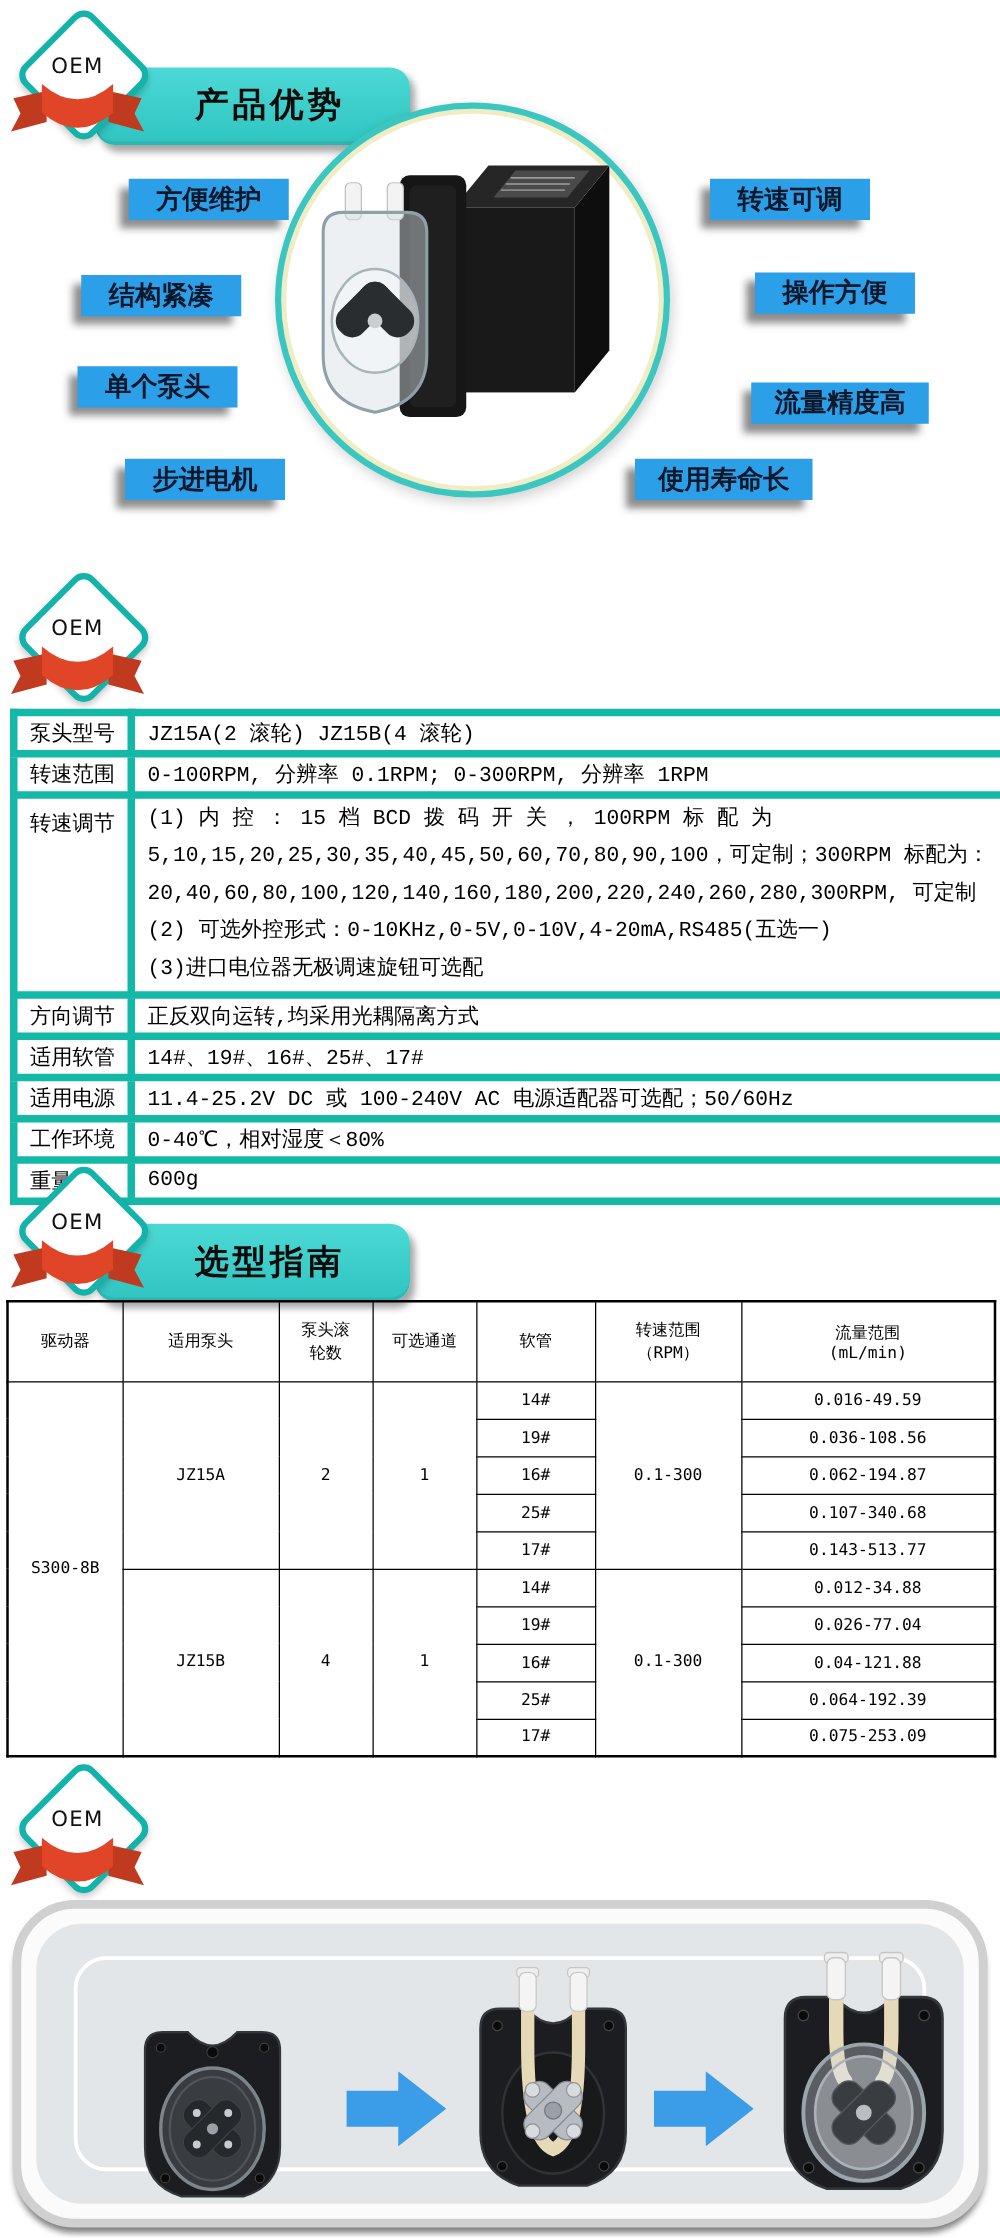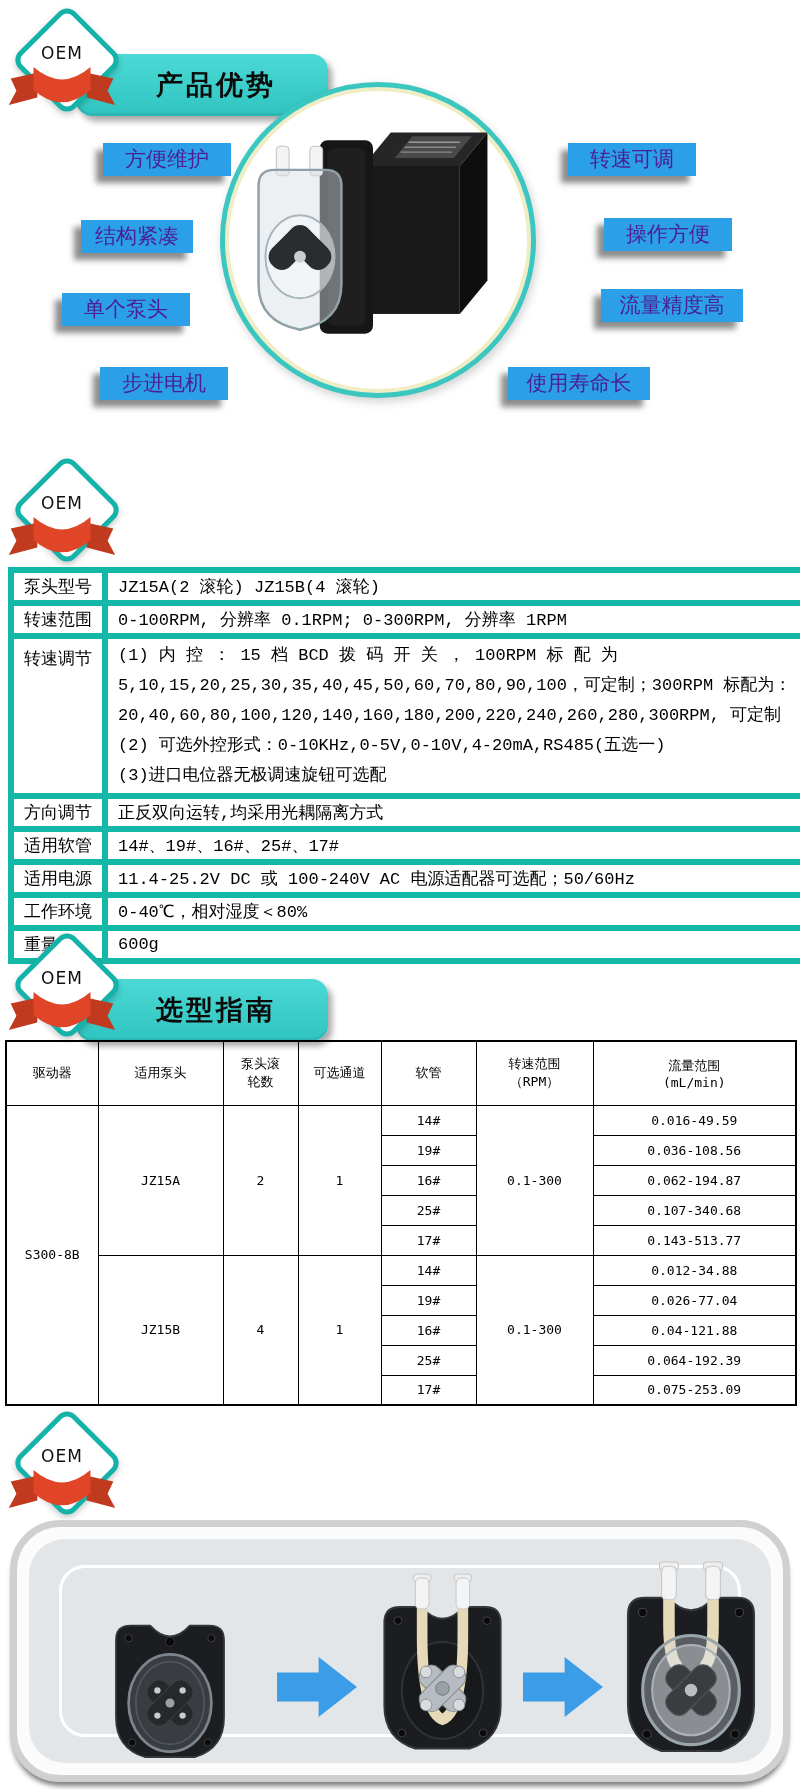--- a/index.html
+++ b/index.html
@@ -16,22 +16,22 @@
         padding-left:28px;box-sizing:border-box;}
   .badge{position:absolute;left:8px;top:0;width:108px;height:112px;}
   .dshape{position:absolute;left:19px;top:15px;width:70px;height:70px;
         transform:rotate(45deg);background:#fff;border:5px solid #14b3aa;
         border-radius:12px;box-shadow:2px 2px 6px rgba(0,0,0,0.22);}
   .oem{position:absolute;left:0;top:38px;width:108px;text-align:center;
         font-size:17px;letter-spacing:1px;color:#111;}
   .ribbon{position:absolute;left:-3px;top:58px;width:114px;height:50px;}
 
   
-  .adv-label{position:absolute;height:33px;background:#2b9fe8;color:#4c1d95;
-        text-align:center;font-size:21px;line-height:33px;font-weight:400;
+  .adv-label{position:absolute;height:33px;background:#2b9fe8;color:#0f172a;
+        text-align:center;font-size:21px;line-height:33px;font-weight:700;
         box-shadow:-7px 7px 6px rgba(45,45,45,0.55);}
   .photo-circle{position:absolute;left:220px;top:82px;width:306px;height:306px;
         border-radius:50%;border:5px solid #3cc6c0;background:#fff;
         box-shadow:inset 0 0 0 4px #f0ecc4, 2px 4px 10px rgba(0,0,0,0.18);
         overflow:hidden;}
 
   
   .feat-table{position:absolute;left:8px;top:567px;width:704px;border-collapse:collapse;
         font-family:"DejaVu Sans Mono","DejaVu Sans",monospace;font-size:17px;color:#000;
         border:2px solid #222;}
@@ -102,26 +102,26 @@
 
       <path d="M34,100 Q34,84 50,84 L102,84 Q118,84 118,100 L118,200 Q118,238 76,246 Q34,238 34,200 Z" fill="rgba(214,222,228,0.45)" stroke="#8fa0a8" stroke-width="2.5"></path>
       <ellipse cx="76" cy="172" rx="35" ry="42" fill="rgba(244,247,249,0.5)" stroke="#a8b4bb" stroke-width="2"></ellipse>
       <rect x="50" y="146" width="52" height="26" rx="12" transform="rotate(45 76 172)" fill="#2a2d30"></rect>
       <rect x="50" y="146" width="52" height="26" rx="12" transform="rotate(-45 76 172)" fill="#2a2d30"></rect>
       <circle cx="76" cy="172" r="6" fill="#c9ced2"></circle>
     </svg>
   </div>
 
   <div class="adv-label" style="left:103px;top:143px;width:128px;">方便维护</div>
-  <div class="adv-label" style="left:65px;top:220px;width:112px;margin-left:16px;">结构紧凑</div>
+  <div class="adv-label" style="left:65px;top:220px;width:128px;">结构紧凑</div>
   <div class="adv-label" style="left:62px;top:293px;width:128px;">单个泵头</div>
   <div class="adv-label" style="left:100px;top:367px;width:128px;">步进电机</div>
   <div class="adv-label" style="left:568px;top:143px;width:128px;">转速可调</div>
   <div class="adv-label" style="left:604px;top:218px;width:128px;">操作方便</div>
-  <div class="adv-label" style="left:601px;top:289px;width:142px;">流量精度高</div>
+  <div class="adv-label" style="left:601px;top:306px;width:142px;">流量精度高</div>
   <div class="adv-label" style="left:508px;top:367px;width:142px;">使用寿命长</div>
 
   <div class="sec-header" style="top:455px;">
     <div class="badge">
       <div class="dshape"></div>
       <svg class="ribbon" viewBox="0 0 120 52">
         <polygon points="6,16 34,10 34,36 4,44 12,29" fill="#c03a1f"></polygon>
         <polygon points="114,16 86,10 86,36 116,44 108,29" fill="#c03a1f"></polygon>
         <path d="M30,4 Q60,30 90,4 L90,28 Q60,54 30,28 Z" fill="#e04527"></path>
       </svg>

